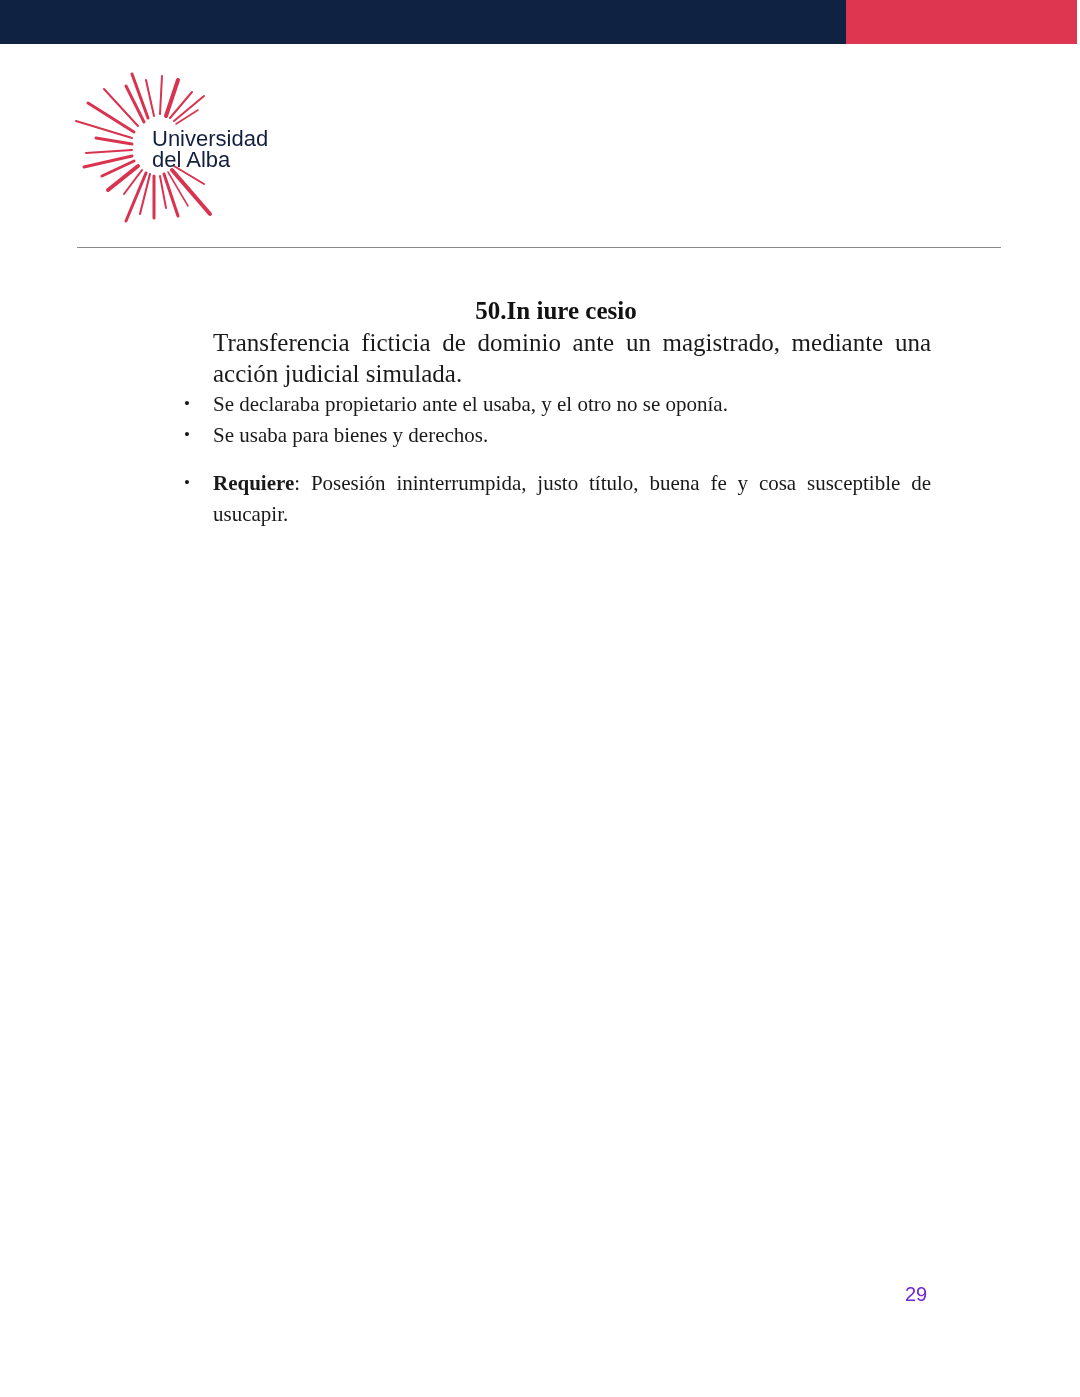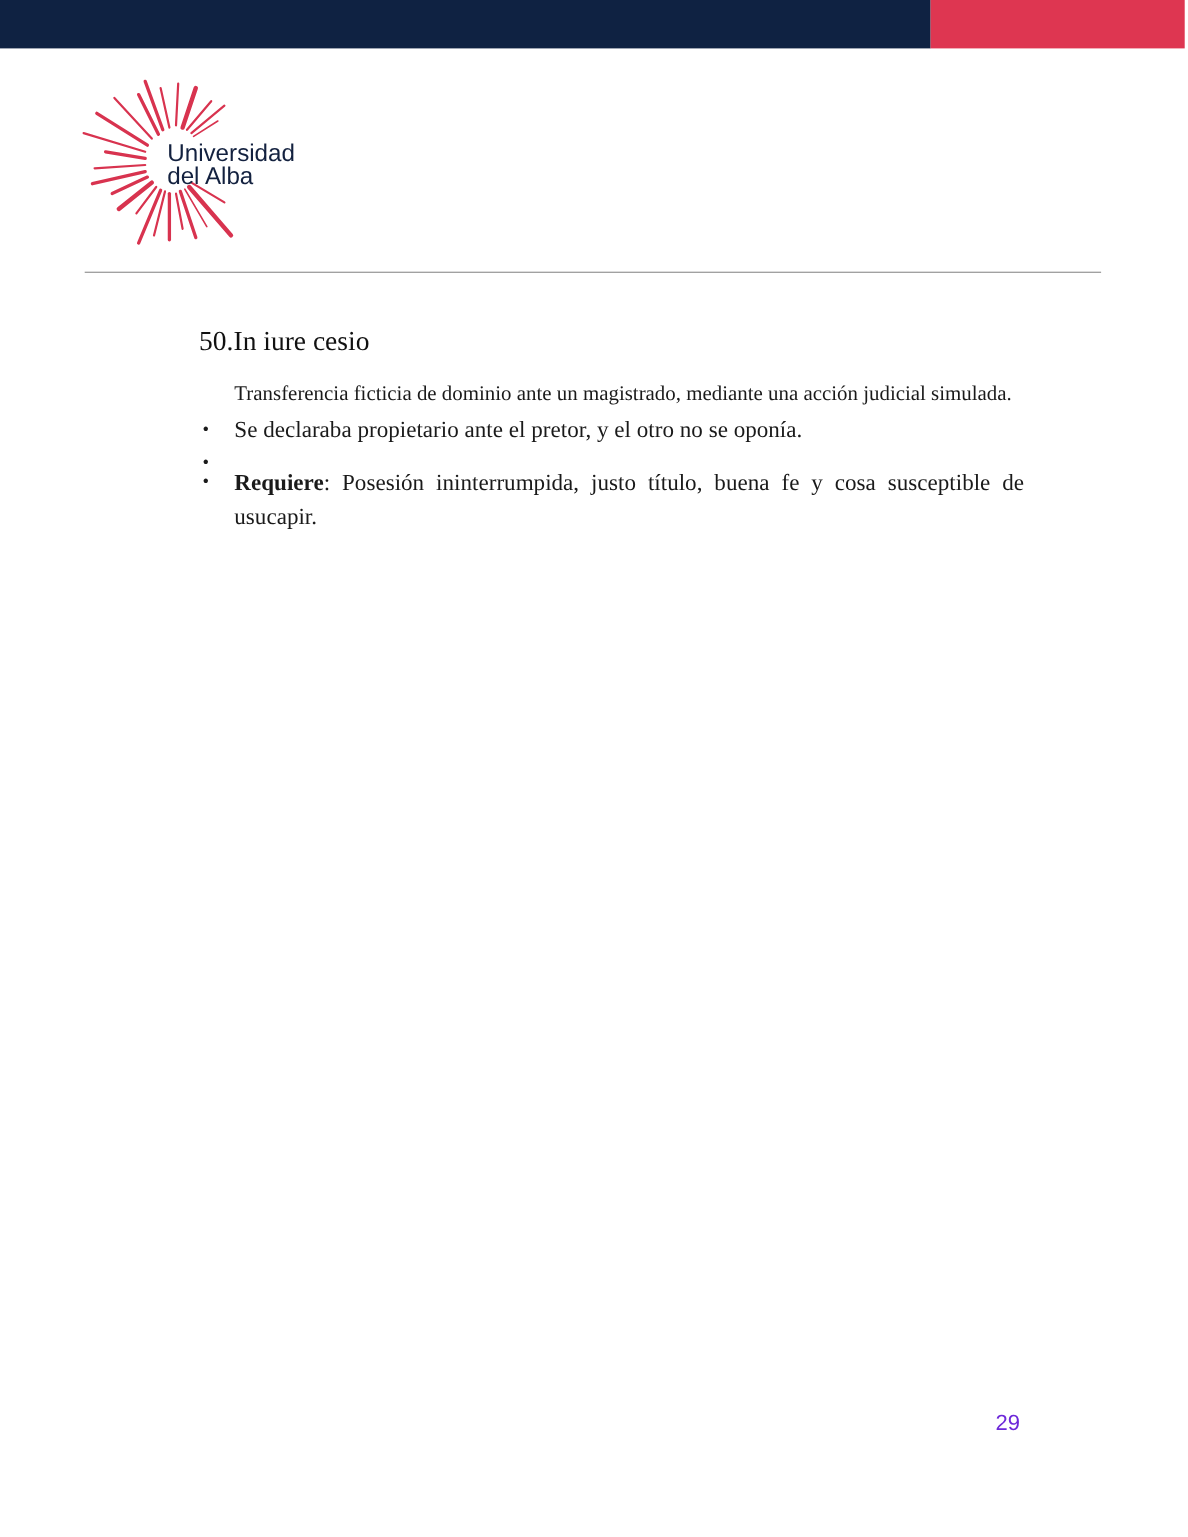--- a/index.html
+++ b/index.html
@@ -12,26 +12,26 @@
     .topbar .red { position: absolute; left: 846px; top: 0; width: 231px; height: 44px; background: #de3651; }
     .logo { position: absolute; left: 74px; top: 66px; width: 230px; height: 165px; }
     .logo-text {
       position: absolute; left: 152px; top: 128px; font-family: Liberation Sans, sans-serif;
       color: #13213f; font-size: 22px; line-height: 21px; font-weight: normal;
     }
     .rule { position: absolute; left: 77px; top: 247px; width: 924px; height: 1px; background: #8a8a8a; }
     .content { position: absolute; left: 181px; top: 294px; width: 750px; }
     .section { margin-bottom: 18px; }
     .heading {
-      font-family: "Liberation Serif", serif; font-weight: normal; font-size: 25px; line-height: 34px;
-      color: #111; margin: 0;
+      font-family: "Liberation Serif", serif; font-weight: bold; font-size: 25px; line-height: 34px;
+      color: #111; margin: 0; text-align: center;
     }
     .para {
-      font-family: "Liberation Serif", serif; font-size: 19px; line-height: 30.5px; color: #1a1a1a;
-      margin: 16px 0 0 32px; text-align: justify;
+      font-family: "Liberation Serif", serif; font-size: 25px; line-height: 30.5px; color: #1a1a1a;
+      margin: 0 0 0 32px; text-align: justify;
     }
     ul.bullets { list-style: none; margin: 0; padding: 0; }
     ul.bullets li {
       position: relative; font-family: "Liberation Serif", serif; font-size: 21px; line-height: 30.5px;
       color: #1a1a1a; padding-left: 32px; text-align: justify;
     }
     ul.bullets li .dot { position: absolute; left: 0; top: 0; width: 12px; text-align: center; font-size: 17px; }
     .page-number {
       position: absolute; left: 905px; top: 1283px; font-family: "Liberation Sans", sans-serif;
       font-size: 20px; color: #6d28d9;
@@ -81,22 +81,22 @@
   <div>del Alba</div>
 </div>
 
 <div class="rule"></div>
 
 <div class="content">
   <div class="section">
     <h2 class="heading"><span>50.</span><span>In iure cesio</span></h2>
     <p class="para">Transferencia ficticia de dominio ante un magistrado, mediante una acción judicial simulada.</p>
     <ul class="bullets">
-      <li><span class="dot">•</span><span>Se declaraba propietario ante el pretor, y el otro no se oponía.</span></li>
-      <li><span class="dot">•</span></li>
+      <li><span class="dot">•</span><span>Se declaraba propietario ante el usaba, y el otro no se oponía.</span></li>
+      <li><span class="dot">•</span><span>Se usaba para bienes y derechos.</span></li>
     </ul>
   </div>
 
   <div class="section">
     <ul class="bullets">
       <li><span class="dot">•</span><b>Requiere</b><span>: Posesión ininterrumpida, justo título, buena fe y cosa susceptible de usucapir.</span></li>
     </ul>
   </div>
 </div>
 

